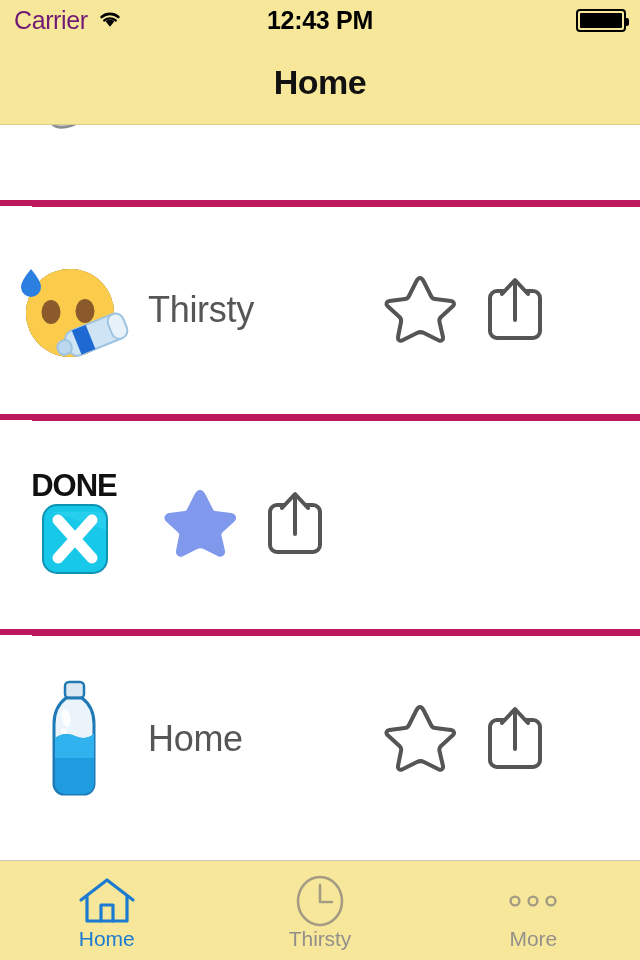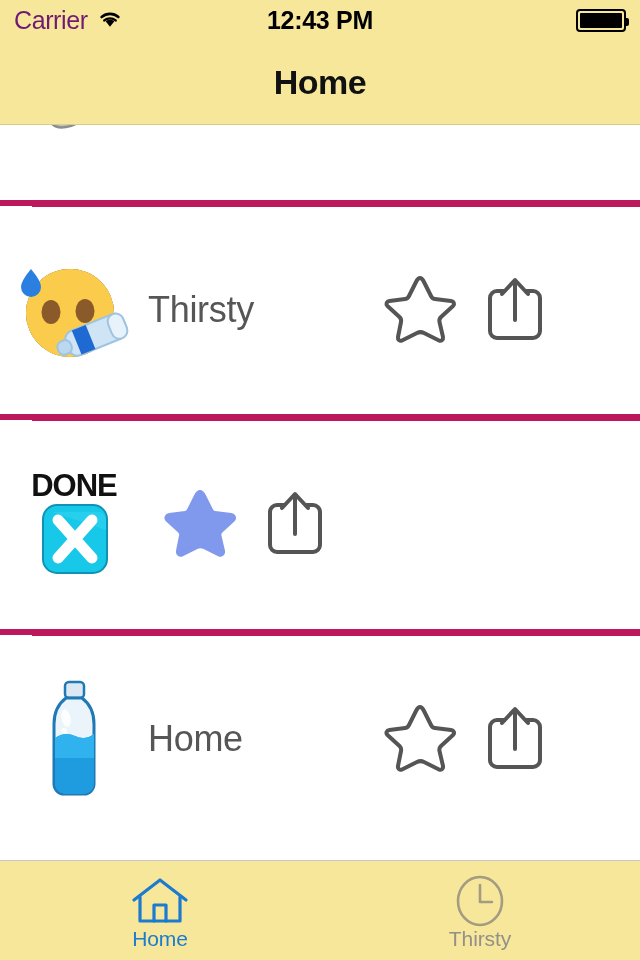--- a/index.html
+++ b/index.html
@@ -360,15 +360,25 @@
       <div class="tab-icon">
         <svg width="52" height="52" viewBox="0 0 52 52" aria-hidden="true">
           <ellipse cx="26" cy="26" rx="22" ry="24" fill="none" stroke="#A39B82" stroke-width="2.6"></ellipse>
           <polyline points="26,10 26,27 38,27" fill="none" stroke="#A39B82" stroke-width="2.6" stroke-linecap="round" stroke-linejoin="round"></polyline>
         </svg>
       </div>
       <div class="tab-label">Thirsty</div>
     </div>
 
 
+    <div class="tab tab-inactive">
+      <div class="tab-icon">
+        <svg width="56" height="24" viewBox="0 0 56 24" aria-hidden="true">
+          <circle cx="10" cy="12" r="4.4" fill="none" stroke="#A39B82" stroke-width="2.4"></circle>
+          <circle cx="28" cy="12" r="4.4" fill="none" stroke="#A39B82" stroke-width="2.4"></circle>
+          <circle cx="46" cy="12" r="4.4" fill="none" stroke="#A39B82" stroke-width="2.4"></circle>
+        </svg>
+      </div>
+      <div class="tab-label">More</div>
+    </div>
 
   </div>
 </div>
 
 </body></html>

